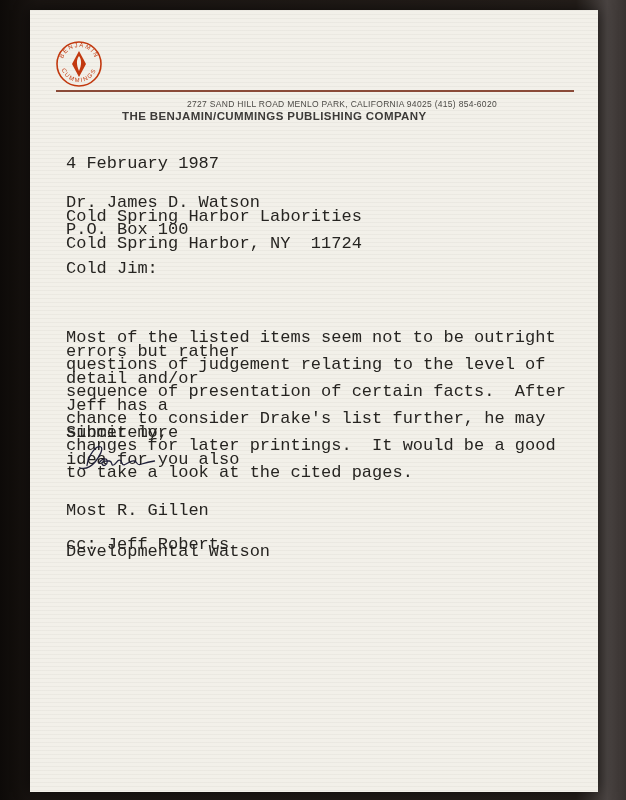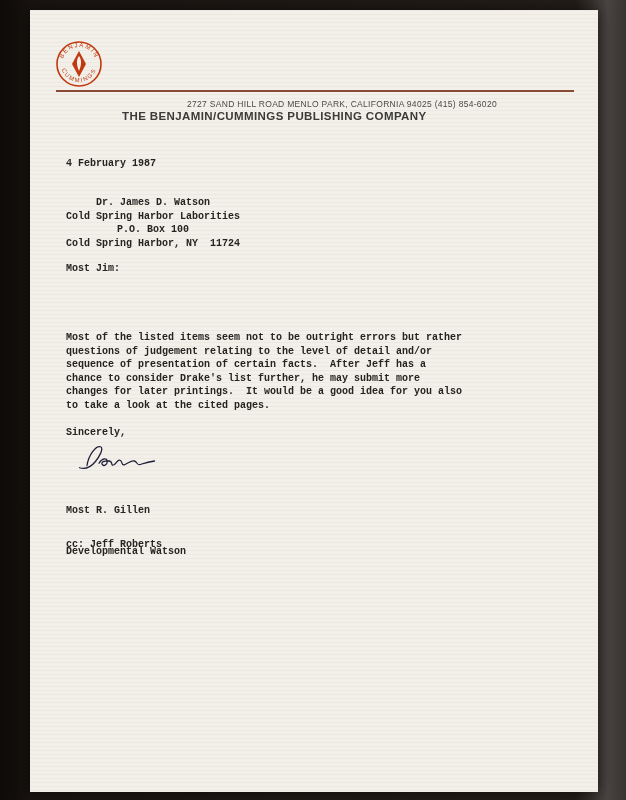--- a/index.html
+++ b/index.html
@@ -43,30 +43,29 @@
   .letterhead-address {
     position: absolute; left: 0; top: 89px;
     width: 624px;
     text-align: center;
     font-size: 8.5px;
     letter-spacing: 0.3px;
     color: #4c4a46;
   }
   .typed {
     font-family: "Liberation Mono", "DejaVu Sans Mono", monospace;
-    font-size: 10px;
+    font-size: 17px;
     line-height: 13.5px;
     color: #262421;
     white-space: pre-wrap;
     position: absolute;
     left: 36px;
-    font-weight: bold;
   }
   .date        { top: 147px; }
-  .recipient   { top: 186px; text-align: center; }
+  .recipient   { top: 186px; }
   .salutation  { top: 252px; }
   .para-1      { top: 279px; width: 500px; }
   .para-2      { top: 321px; width: 500px; }
   .closing     { top: 416px; text-align: center; }
   .signature {
     position: absolute; left: 42px; top: 433px;
     width: 90px; height: 34px;
   }
   .sender-block { top: 467px; }
   .cc-line     { top: 528px; text-align: right; }
@@ -101,21 +100,21 @@
 
     <div class="letterhead-address">2727 SAND HILL ROAD  MENLO PARK, CALIFORNIA 94025   (415) 854-6020</div>
 
     <div class="typed date">4 February 1987</div>
 
     <div class="typed recipient">Dr. James D. Watson
 Cold Spring Harbor Laborities
 P.O. Box 100
 Cold Spring Harbor, NY  11724</div>
 
-    <div class="typed salutation">Most Jim:</div>
+    <div class="typed salutation">Cold Jim:</div>
 
 
     <div class="typed para-2">Most of the listed items seem not to be outright errors but rather
 questions of judgement relating to the level of detail and/or
 sequence of presentation of certain facts.  After Jeff has a
 chance to consider Drake's list further, he may submit more
 changes for later printings.  It would be a good idea for you also
 to take a look at the cited pages.</div>
 
     <div class="typed closing">Sincerely,</div>

